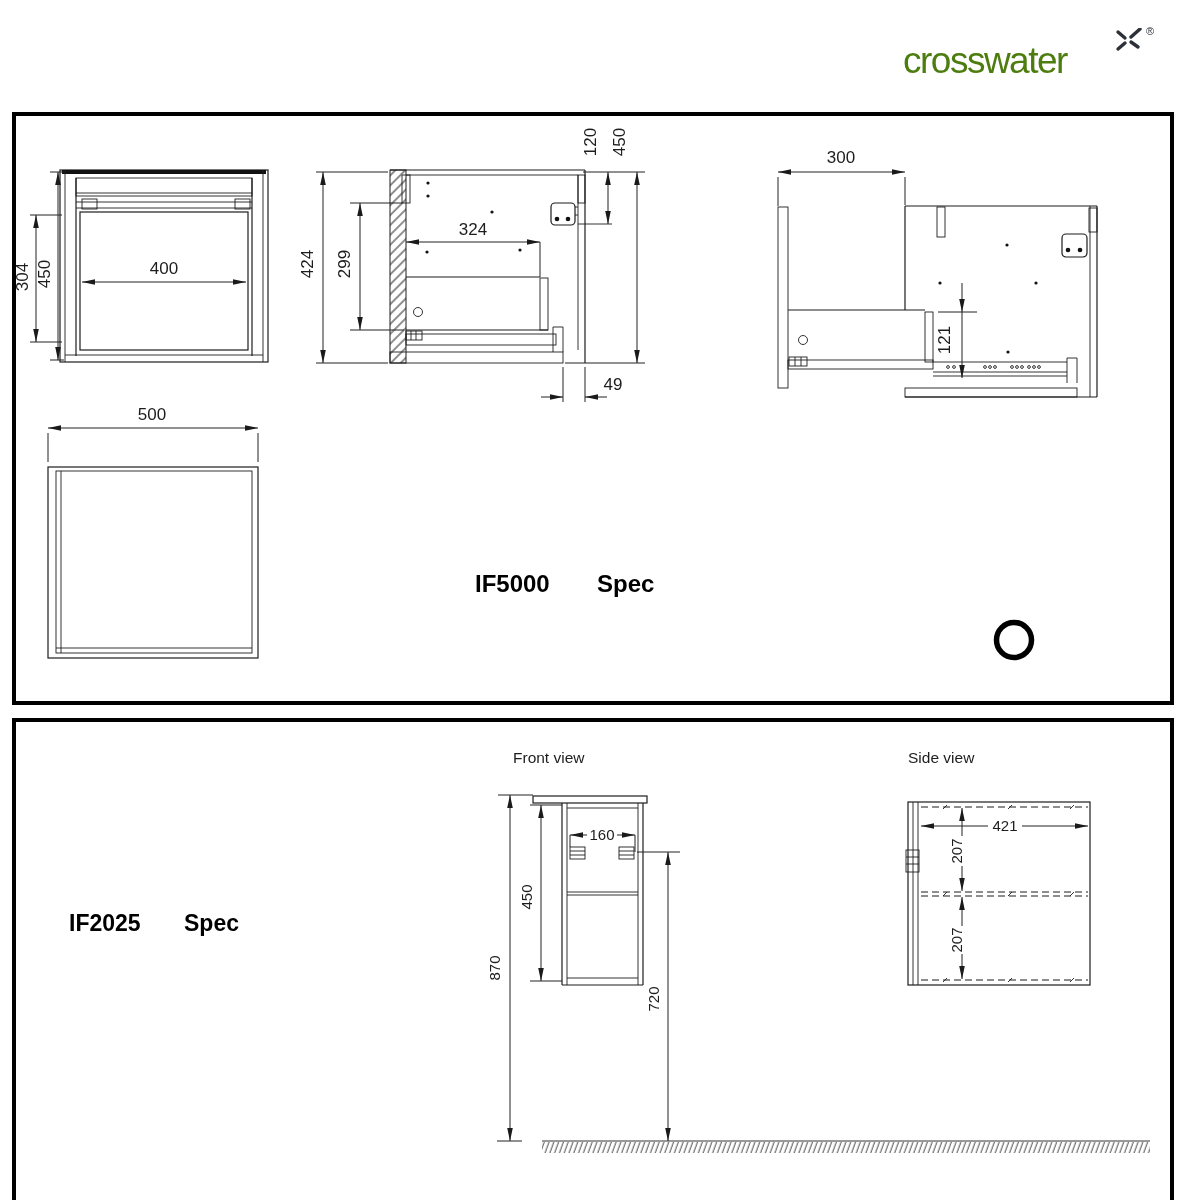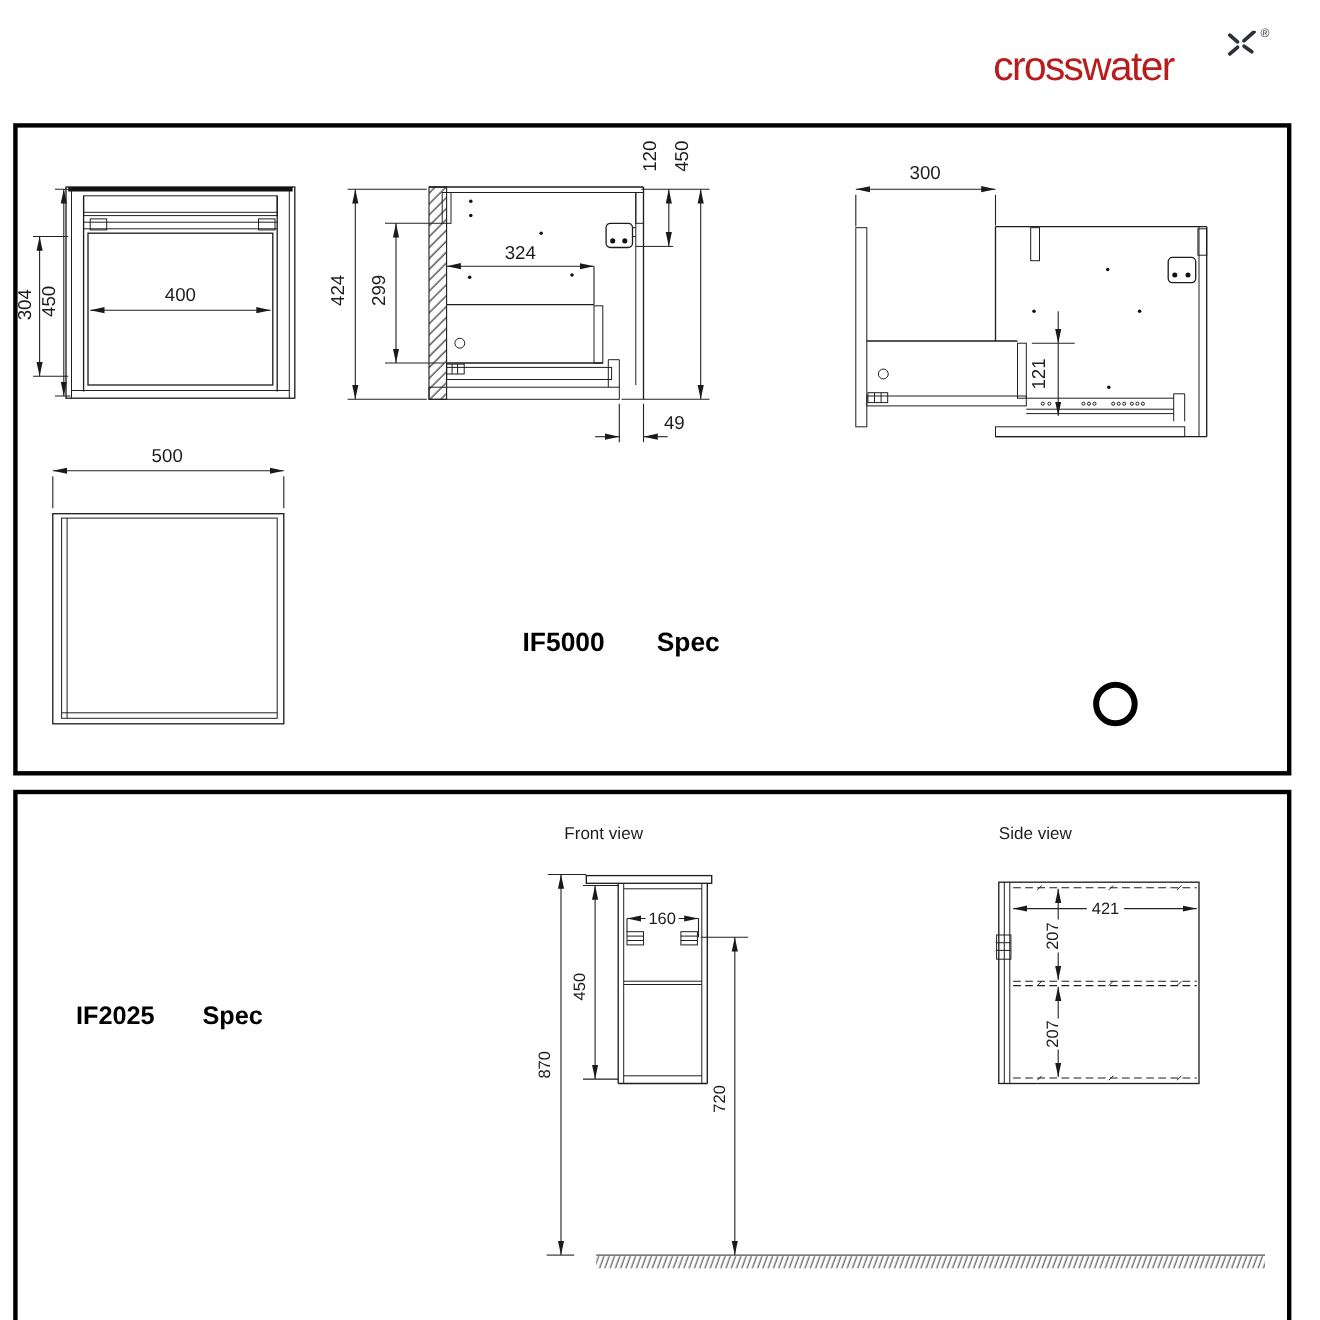--- a/index.html
+++ b/index.html
@@ -9,21 +9,21 @@
 
   
   .hdr { position:absolute; left:28px; top:18px; }
   .hdr h1 { font-size:22px; font-weight:700; color:#3a3f46; letter-spacing:0; transform:scaleX(.95); transform-origin:left; white-space:nowrap; }
   .hdr p { font-size:12.5px; color:#3c4043; }
   .hdr .s1 { margin-top:13px; }
   .hdr .s2 { margin-top:8px; }
 
   
   .logo { position:absolute; left:903px; top:40px; width:260px; height:50px; }
-  .logo-text { font-size:37px; letter-spacing:-1.5px; color:#b91c1c; font-weight:400; }
+  .logo-text { font-size:37px; letter-spacing:-1.5px; color:#4d7c0f; font-weight:400; }
   .logo-mark { position:absolute; left:212px; top:-12px; }
   .logo-reg { position:absolute; left:243px; top:-15px; font-size:11px; color:#2c3037; }
 
   
   .panel { position:absolute; left:12px; width:1162px; border:4px solid #000; background:#fff; }
   .panel-top { top:112px; height:593px; }
   .panel-bottom { top:718px; height:592px; }
   .panel svg { display:block; }
 
   

